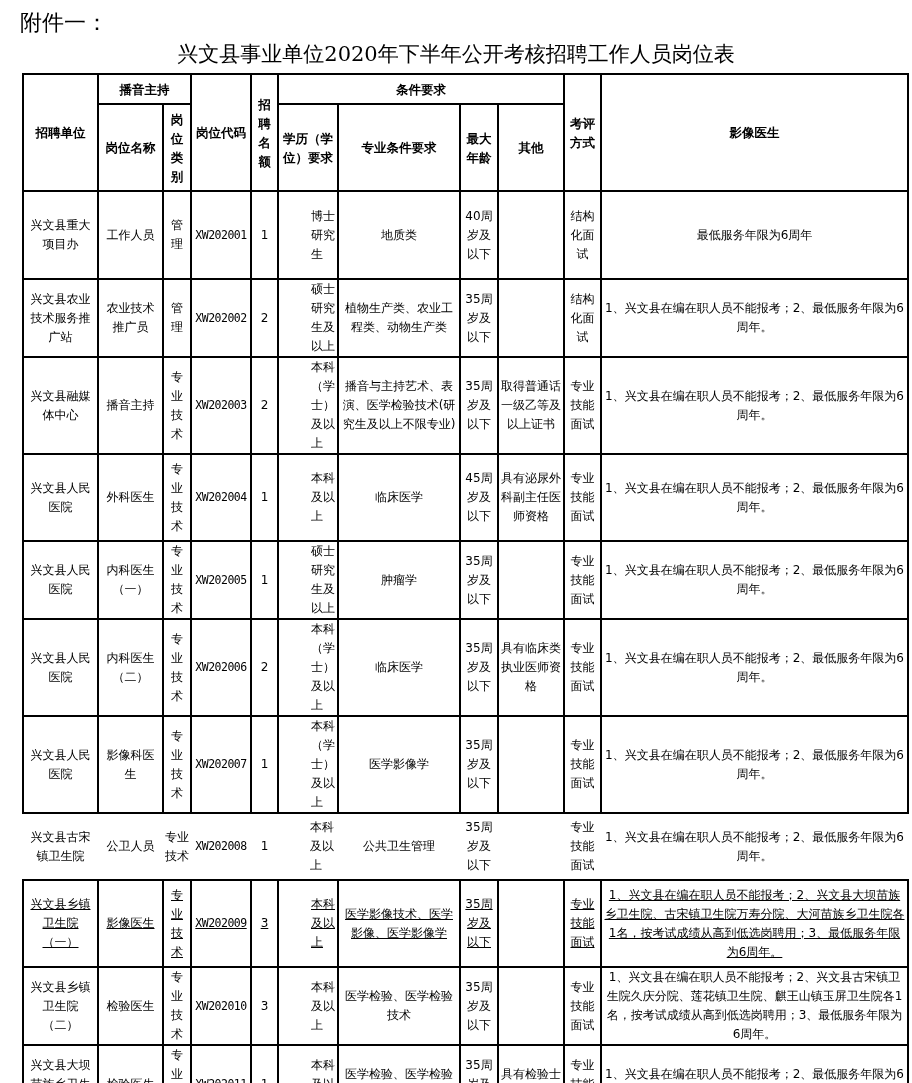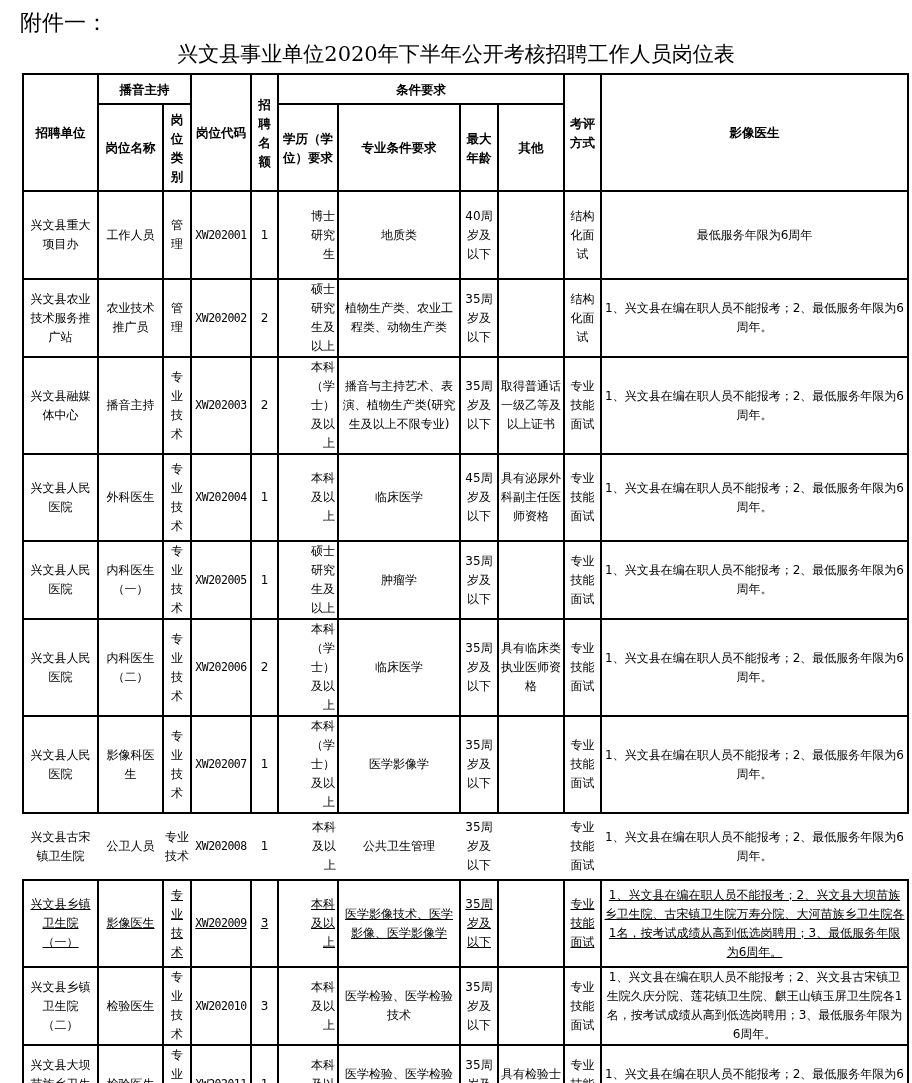--- a/index.html
+++ b/index.html
@@ -7,21 +7,21 @@
          font-family:"DejaVu Sans", sans-serif; color:#000; }
   .attach { position:absolute; left:20px; top:8px; font-size:22px;
             font-family:Liberation Sans, sans-serif; letter-spacing:0; }
   .title { position:absolute; left:0; width:912px; top:40px; text-align:center;
            font-size:21px; font-family:"DejaVu Serif", serif; }
   table { position:absolute; left:22px; top:73px; border-collapse:collapse;
           table-layout:fixed; }
   td, th { border:2px solid #000; padding:0 2px; text-align:center; vertical-align:middle;
            font-size:12px; line-height:19px; font-weight:normal; word-break:break-all; }
   th { font-weight:bold; font-size:12.5px; }
-  td.left { text-align:right;padding-left:32px; }
+  td.left { text-align:left;padding-left:32px; }
   tr.noborder td { border-left:none; border-right:none; border-top:2px solid #000; border-bottom:2px solid #000; }
   tr.noborder td { border:none; }
   .mono { font-family:"DejaVu Sans Mono", monospace; font-size:11.5px; letter-spacing:-0.5px; }
 </style>
 </head>
 <body>
 
 <div class="attach">附件一：</div>
 <div class="title">兴文县事业单位2020年下半年公开考核招聘工作人员岗位表</div>
 
@@ -85,21 +85,21 @@
         <td>结构化面试</td>
         <td>1、兴文县在编在职人员不能报考；2、最低服务年限为6周年。</td>
       </tr>
       <tr style="height: 87px;">
         <td>兴文县融媒体中心</td>
         <td>播音主持</td>
         <td>专业技术</td>
         <td class="mono">XW202003</td>
         <td>2</td>
         <td class="left">本科（学士）及以上</td>
-        <td>播音与主持艺术、表演、植物生产类(研究生及以上不限专业)</td>
+        <td>播音与主持艺术、表演、医学检验技术(研究生及以上不限专业)</td>
         <td>35周岁及以下</td>
         <td>取得普通话一级乙等及以上证书</td>
         <td>专业技能面试</td>
         <td>1、兴文县在编在职人员不能报考；2、最低服务年限为6周年。</td>
       </tr>
       <tr style="height: 87px;">
         <td>兴文县人民医院</td>
         <td>外科医生</td>
         <td>专业技术</td>
         <td class="mono">XW202004</td>

